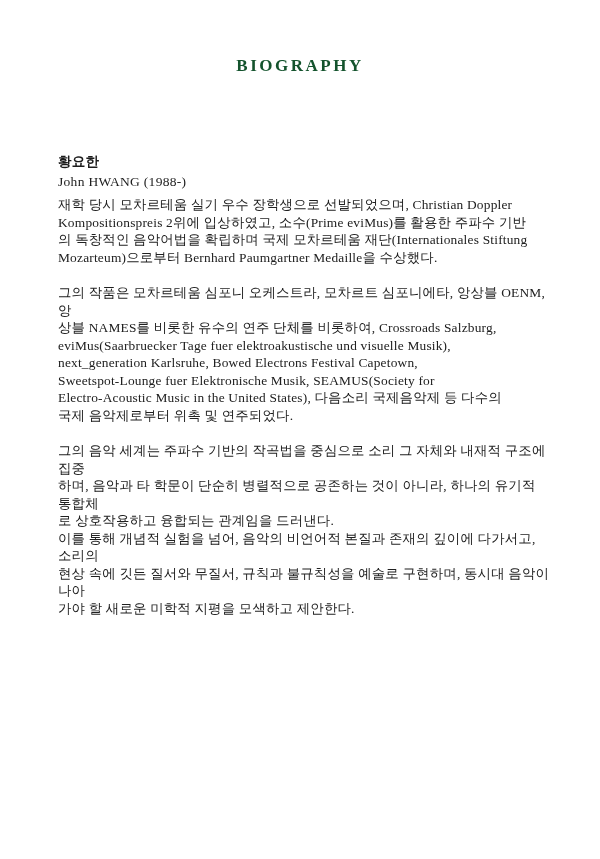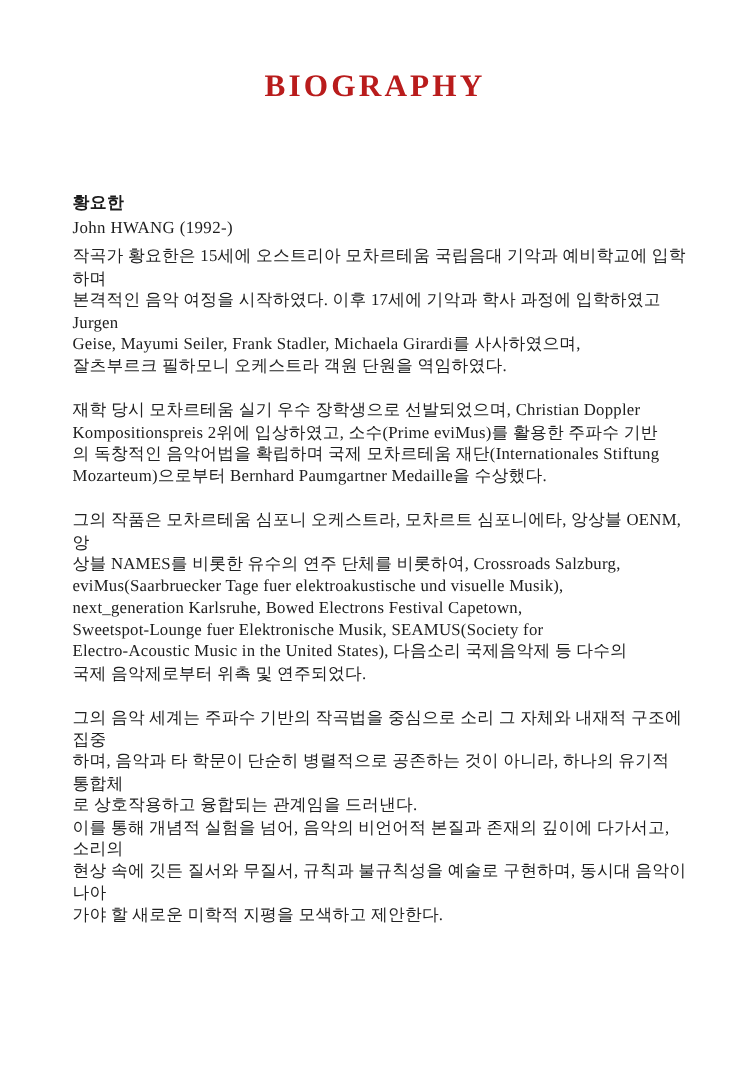--- a/index.html
+++ b/index.html
@@ -16,24 +16,24 @@
     font-family: "Liberation Serif", "DejaVu Serif", serif;
     color: #1c1c1c;
   }
   .title {
     position: absolute;
     top: 56px;
     left: 0;
     width: 100%;
     margin: 0;
     text-align: center;
-    font-size: 25px;
+    font-size: 17px;
     font-weight: 600;
     letter-spacing: 2.5px;
-    color: #b91c1c;
+    color: #14532d;
   }
   .name-block {
     position: absolute;
     top: 153px;
     left: 58px;
     right: 52px;
     line-height: 17.5px;
     font-size: 13.5px;
     letter-spacing: 0.3px;
   }
@@ -61,28 +61,24 @@
 </style>
 </head>
 <body>
 
 <div class="page">
 
   <h1 class="title">BIOGRAPHY</h1>
 
   <div class="name-block">
     <div class="name-kr">황요한</div>
-    <div class="name-en">John HWANG (1992-)</div>
+    <div class="name-en">John HWANG (1988-)</div>
   </div>
 
   <div class="body-text">
-    <p>작곡가 황요한은 15세에 오스트리아 모차르테움 국립음대 기악과 예비학교에 입학하며
-본격적인 음악 여정을 시작하였다. 이후 17세에 기악과 학사 과정에 입학하였고 Jurgen
-Geise, Mayumi Seiler, Frank Stadler, Michaela Girardi를 사사하였으며,
-잘츠부르크 필하모니 오케스트라 객원 단원을 역임하였다.</p>
     <p>재학 당시 모차르테움 실기 우수 장학생으로 선발되었으며, Christian Doppler
 Kompositionspreis 2위에 입상하였고, 소수(Prime eviMus)를 활용한 주파수 기반
 의 독창적인 음악어법을 확립하며 국제 모차르테움 재단(Internationales Stiftung
 Mozarteum)으로부터 Bernhard Paumgartner Medaille을 수상했다.</p>
     <p>그의 작품은 모차르테움 심포니 오케스트라, 모차르트 심포니에타, 앙상블 OENM, 앙
 상블 NAMES를 비롯한 유수의 연주 단체를 비롯하여, Crossroads Salzburg,
 eviMus(Saarbruecker Tage fuer elektroakustische und visuelle Musik),
 next_generation Karlsruhe, Bowed Electrons Festival Capetown,
 Sweetspot-Lounge fuer Elektronische Musik, SEAMUS(Society for
 Electro-Acoustic Music in the United States), 다음소리 국제음악제 등 다수의

